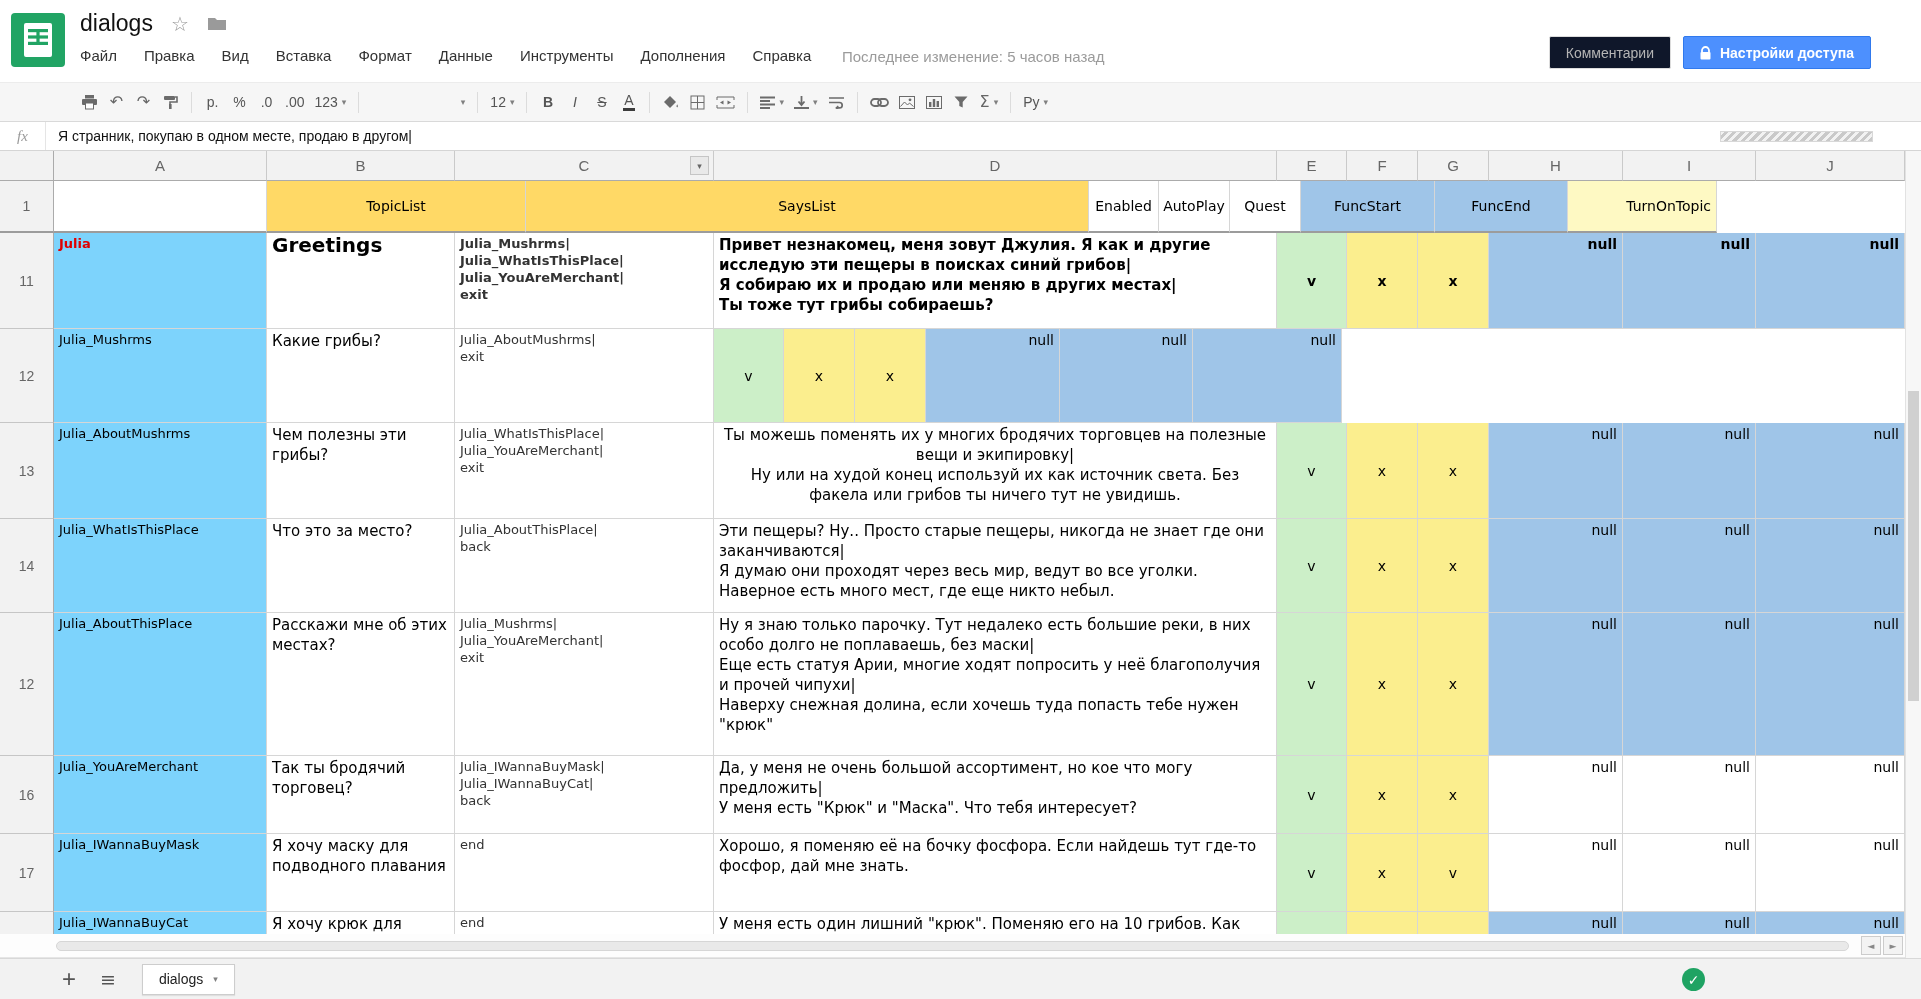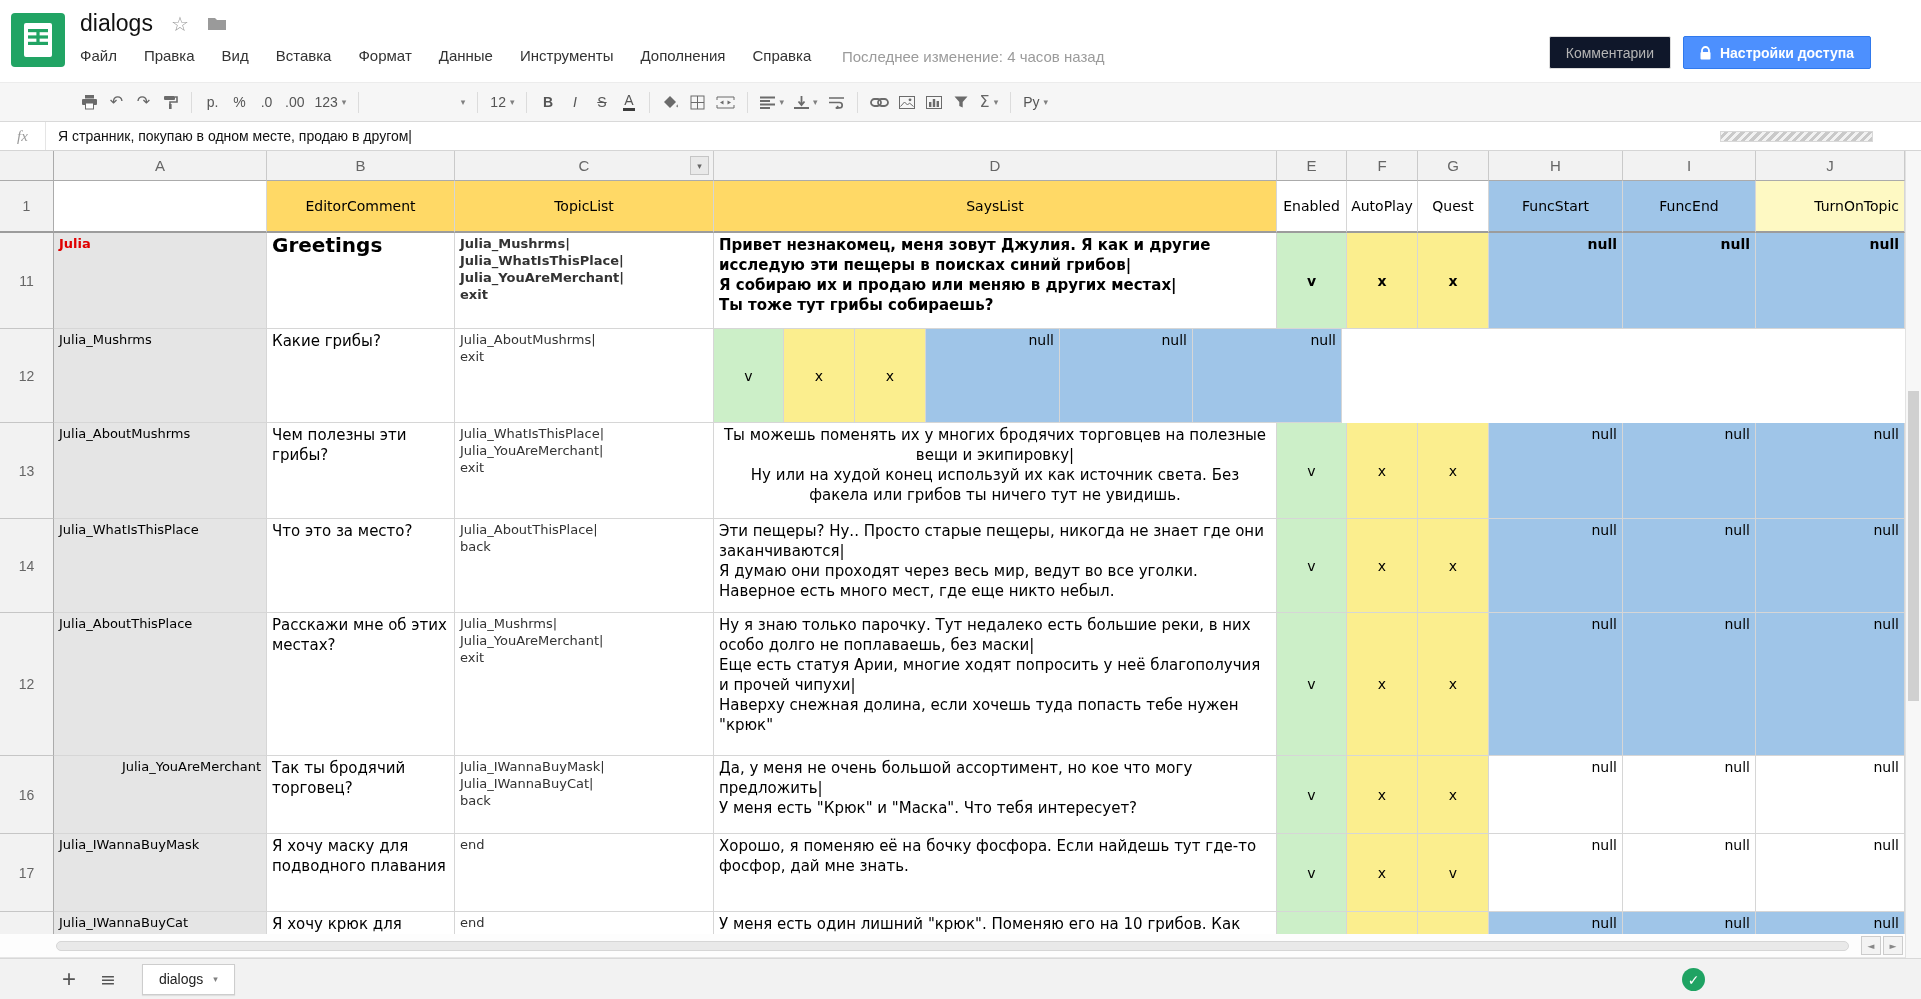--- a/index.html
+++ b/index.html
@@ -67,21 +67,21 @@
         padding:2px 5px;overflow:hidden;white-space:pre-wrap;word-break:break-word;
         font-family:"DejaVu Sans",sans-serif;font-size:15px;line-height:20px;color:#000;
         background:#fff;cursor:cell}
   .hdr{display:flex;align-items:center;justify-content:center;font-size:14px;padding:0 5px;white-space:nowrap}
   .hdr-A{background:#fff}
   .hdr-B,.hdr-C,.hdr-D{background:#ffd966}
   .hdr-E,.hdr-F,.hdr-G{background:#fff}
   .hdr-H,.hdr-I{background:#9fc5e8}
   .hdr-J{background:#fef9c3;justify-content:flex-end}
   .header-data-row .cell,.header-data-row .rowhead{border-bottom:2px solid #9c9c9c}
-  .col-a{background:#e5e5e5;font-size:13px;line-height:17px}
+  .col-a{background:#7dd3fc;font-size:13px;line-height:17px}
   .col-b{font-size:15px;line-height:20px}
   .col-c{font-size:13px;line-height:17px;color:#333}
   .col-d{font-size:15px;line-height:20px}
   .col-e{background:#ccefc8}
   .col-f,.col-g{background:#fbee8e}
   .col-e,.col-f,.col-g{display:flex;align-items:center;justify-content:center;font-size:14px;white-space:nowrap}
   .col-h,.col-i,.col-j{background:#9fc5e8;text-align:right;font-size:14px;line-height:18px}
   .white-bg{background:#fff}
   .red-text{color:#e00000;font-weight:bold}
   .row-bold .cell{font-weight:bold}
@@ -140,21 +140,21 @@
         <div class="menu-item">Файл</div>
         <div class="menu-item">Правка</div>
         <div class="menu-item">Вид</div>
         <div class="menu-item">Вставка</div>
         <div class="menu-item">Формат</div>
         <div class="menu-item">Данные</div>
         <div class="menu-item">Инструменты</div>
         <div class="menu-item">Дополнения</div>
         <div class="menu-item">Справка</div>
       </div>
-    <span class="last-edit">Последнее изменение: 4 часов назад</span>
+    <span class="last-edit">Последнее изменение: 5 часов назад</span>
     <div class="top-actions">
       <button class="btn btn-comments">Комментарии</button>
       <button class="btn btn-share">
         <svg width="11" height="14" viewBox="0 0 11 14">
           <path d="M2 6 V4.5 a3.5 3.5 0 0 1 7 0 V6" fill="none" stroke="#fff" stroke-width="1.8"></path>
           <rect x="0.5" y="6" width="10" height="7.5" rx="1" fill="#fff"></rect>
         </svg>
         <span>Настройки доступа</span>
       </button>
     </div>
@@ -302,21 +302,20 @@
         <div class="colhead" style="width: 71px;">F</div>
         <div class="colhead" style="width: 71px;">G</div>
         <div class="colhead" style="width: 134px;">H</div>
         <div class="colhead" style="width: 133px;">I</div>
         <div class="colhead" style="width: 149px;">J</div>
       </div>
     <div>
         <div class="sheet-row header-data-row" style="height: 52px;">
           <div class="rowhead">1</div>
           <div class="cell hdr hdr-A" style="width: 213px;"></div>
-          <div class="cell hdr hdr-B" style="width: 188px;">EditorComment</div>
           <div class="cell hdr hdr-C" style="width: 259px;">TopicList</div>
           <div class="cell hdr hdr-D" style="width: 563px;">SaysList</div>
           <div class="cell hdr hdr-E" style="width: 70px;">Enabled</div>
           <div class="cell hdr hdr-F" style="width: 71px;">AutoPlay</div>
           <div class="cell hdr hdr-G" style="width: 71px;">Quest</div>
           <div class="cell hdr hdr-H" style="width: 134px;">FuncStart</div>
           <div class="cell hdr hdr-I" style="width: 133px;">FuncEnd</div>
           <div class="cell hdr hdr-J" style="width: 149px;">TurnOnTopic</div>
         </div>
         <div class="sheet-row row-bold" style="height: 96px;">
@@ -393,21 +392,21 @@
 Наверху снежная долина, если хочешь туда попасть тебе нужен "крюк"</div>
           <div class="cell col-e" style="width: 70px;">v</div>
           <div class="cell col-f" style="width: 71px;">x</div>
           <div class="cell col-g" style="width: 71px;">x</div>
           <div class="cell col-h" style="width: 134px;">null</div>
           <div class="cell col-i" style="width: 133px;">null</div>
           <div class="cell col-j" style="width: 149px;">null</div>
         </div>
         <div class="sheet-row" style="height: 78px;">
           <div class="rowhead">16</div>
-          <div class="cell col-a" style="width: 213px; text-align: right;">Julia_YouAreMerchant</div>
+          <div class="cell col-a" style="width: 213px;">Julia_YouAreMerchant</div>
           <div class="cell col-b" style="width: 188px;">Так ты бродячий торговец?</div>
           <div class="cell col-c" style="width: 259px;">Julia_IWannaBuyMask|
 Julia_IWannaBuyCat|
 back</div>
           <div class="cell col-d" style="width: 563px;">Да, у меня не очень большой ассортимент, но кое что могу предложить|
 У меня есть "Крюк" и "Маска". Что тебя интересует?</div>
           <div class="cell col-e" style="width: 70px;">v</div>
           <div class="cell col-f" style="width: 71px;">x</div>
           <div class="cell col-g" style="width: 71px;">x</div>
           <div class="cell col-h white-bg" style="width: 134px;">null</div>

